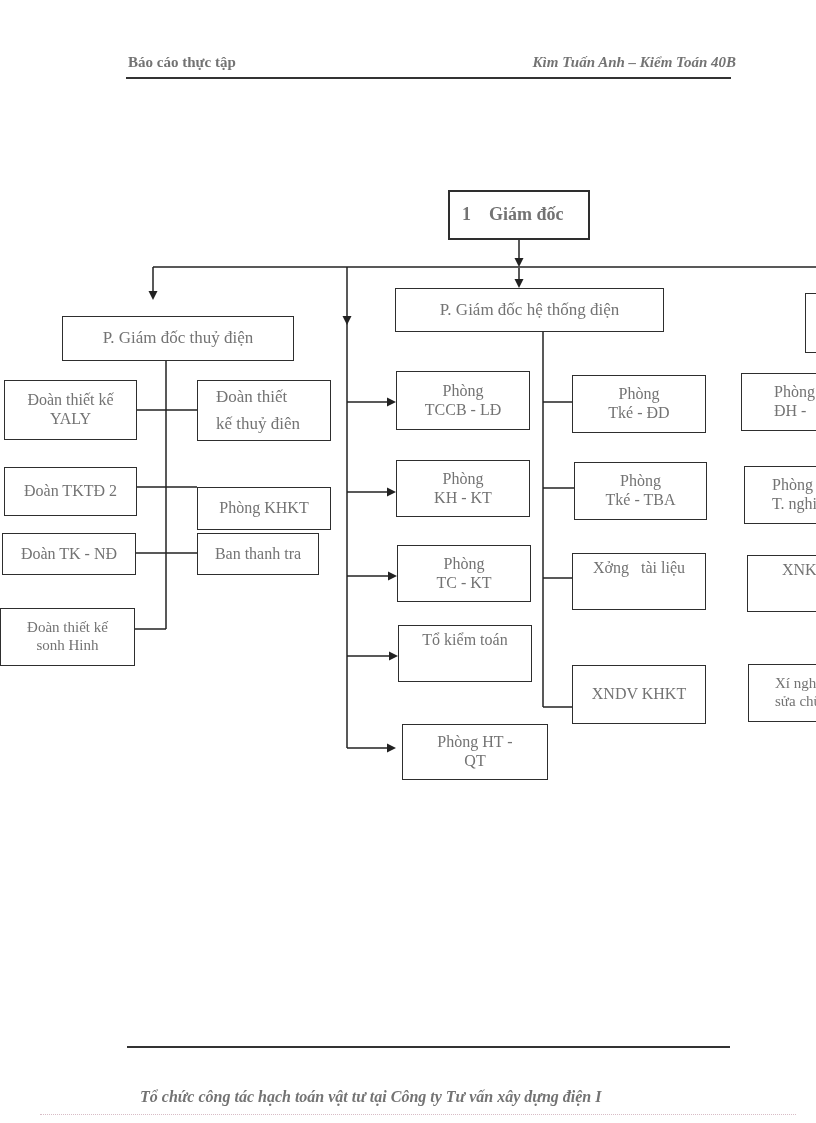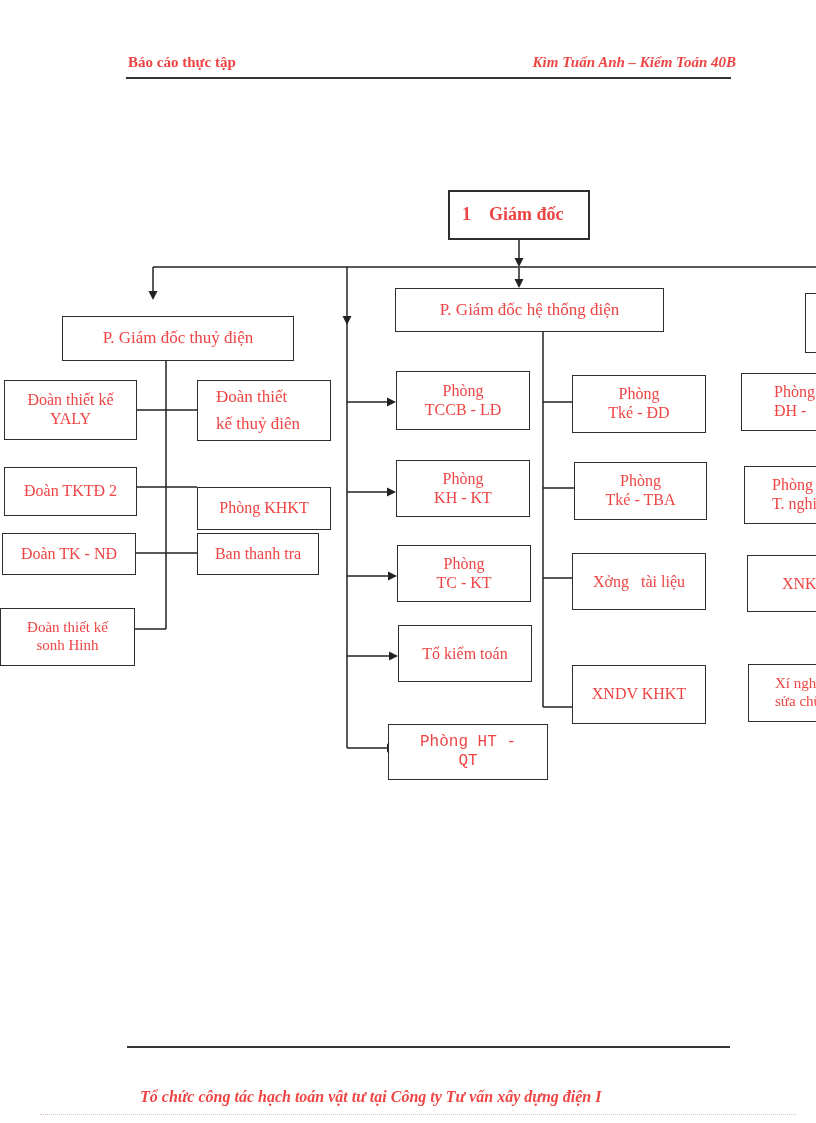--- a/index.html
+++ b/index.html
@@ -1,36 +1,36 @@
 <!DOCTYPE html>
 <html><head>
 <meta charset="utf-8">
 <style>
   html,body{margin:0;padding:0;background:#fff;}
   #page{
     position:relative;width:816px;height:1123px;background:#ffffff;
-    overflow:hidden;font-family:"Liberation Serif","DejaVu Serif",serif;color:#ef4444;
+    overflow:hidden;font-family:"Liberation Serif","DejaVu Serif",serif;color:#737373;
   }
   
   .hdr-left{position:absolute;left:128px;top:54px;font-size:15px;font-weight:bold;white-space:pre;}
   .hdr-right{position:absolute;right:80px;top:54px;font-size:15px;font-weight:bold;font-style:italic;white-space:pre;}
   .hdr-rule{position:absolute;left:126px;top:77px;width:605px;height:2px;background:#333;}
   
   .ftr-rule{position:absolute;left:127px;top:1046px;width:603px;height:2px;background:#333;}
   .ftr-caption{position:absolute;left:140px;top:1052px;font-size:16px;font-weight:bold;font-style:italic;white-space:pre;margin-top:36px;}
   .bottom-dots{position:absolute;left:40px;top:1114px;width:756px;height:0;border-top:1px dotted #d8bcc6;}
   
   svg.wires{position:absolute;left:0;top:0;}
   .node{
     position:absolute;box-sizing:border-box;border:1.5px solid #2e2e2e;background:#fff;
     display:flex;align-items:center;justify-content:center;
     text-align:center;font-size:16px;line-height:1.18;white-space:pre-wrap;
   }
   .node.bold{font-weight:bold;}
-  .node.top{align-items:flex-start;padding-top:19px;}
+  .node.top{align-items:flex-start;padding-top:5px;}
   .node.leftpad{justify-content:flex-start;text-align:left;}
 </style>
 </head>
 <body>
 
 <div id="page">
 
   <div class="hdr-left">Báo cáo thực tập</div>
   <div class="hdr-right">Kìm Tuấn Anh – Kiểm Toán 40B</div>
   <div class="hdr-rule"></div>
@@ -97,21 +97,21 @@
   <div class="node" style="left:0px;top:608px;width:135px;height:58px;font-size:15px;">Đoàn thiết kế
 sonh Hinh</div>
 
   <div class="node" style="left:396px;top:371px;width:134px;height:59px;">Phòng
 TCCB - LĐ</div>
   <div class="node" style="left:396px;top:460px;width:134px;height:57px;">Phòng
 KH - KT</div>
   <div class="node" style="left:397px;top:545px;width:134px;height:57px;">Phòng
 TC - KT</div>
   <div class="node top" style="left:398px;top:625px;width:134px;height:57px;">Tổ kiểm toán</div>
-  <div class="node" style="left:388px;top:724px;width:160px;height:56px;font-family:Liberation Mono, monospace;">Phòng HT -
+  <div class="node" style="left:402px;top:724px;width:146px;height:56px;">Phòng HT -
 QT</div>
 
   <div class="node" style="left:572px;top:375px;width:134px;height:58px;">Phòng
 Tké - ĐD</div>
   <div class="node" style="left:574px;top:462px;width:133px;height:58px;">Phòng
 Tké - TBA</div>
   <div class="node top" style="left:572px;top:553px;width:134px;height:57px;">Xởng   tài liệu</div>
   <div class="node" style="left:572px;top:665px;width:134px;height:59px;">XNDV KHKT</div>
 
   <div class="node leftpad" style="left:741px;top:373px;width:134px;height:58px;padding-left:32px;">Phòng

